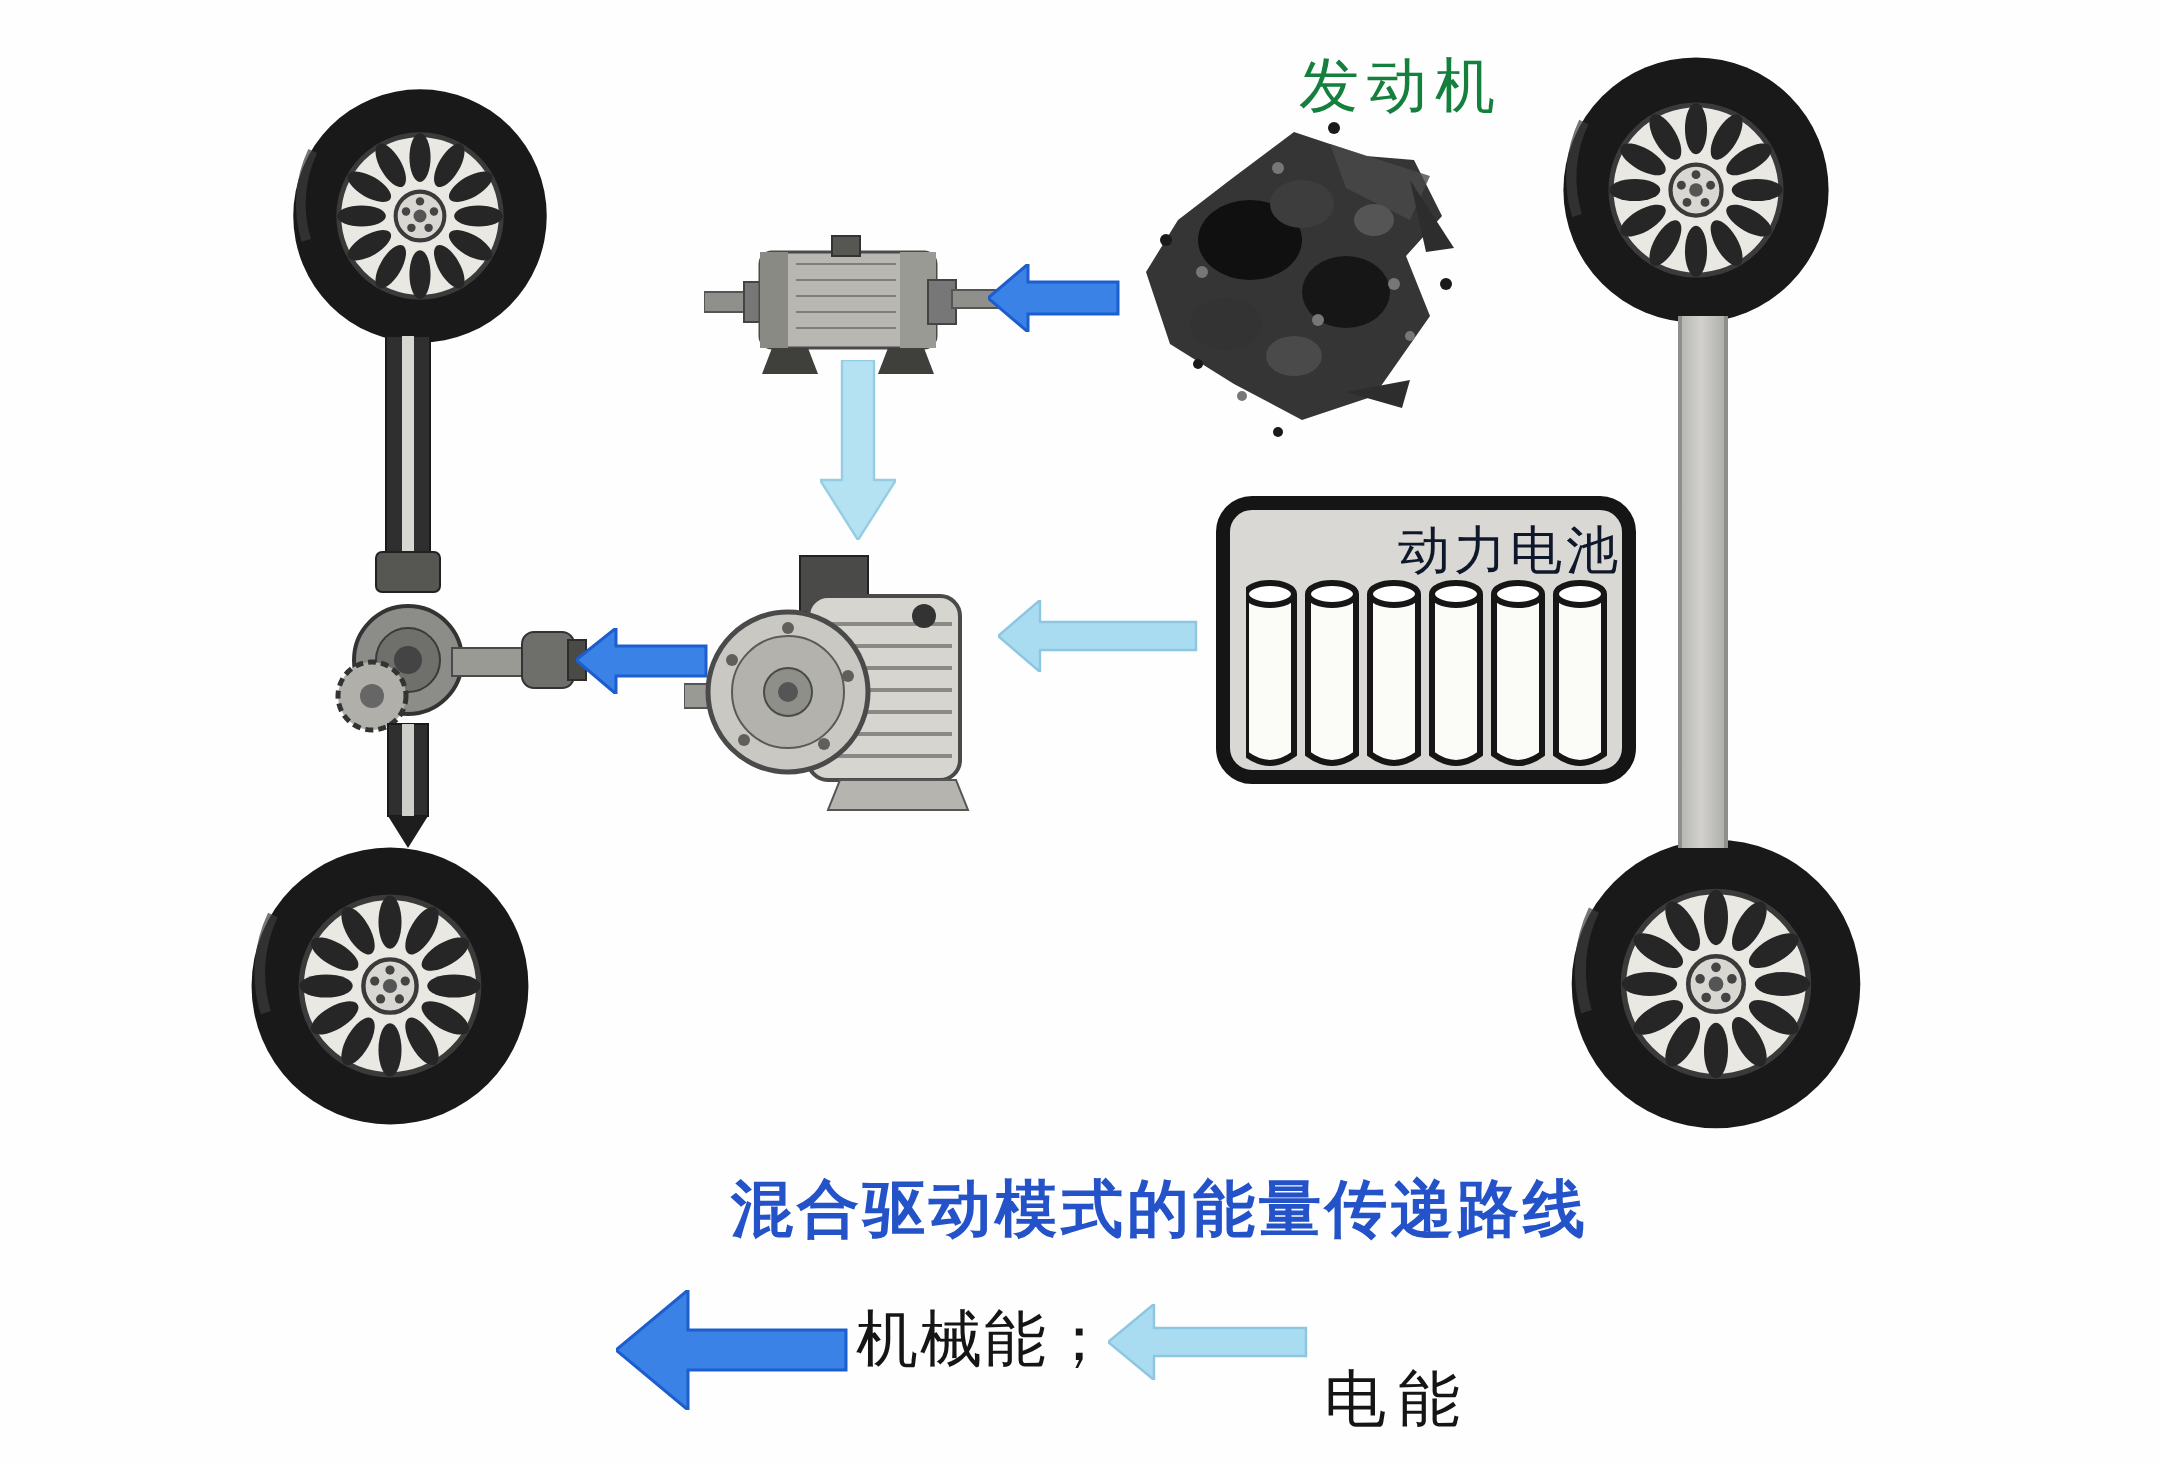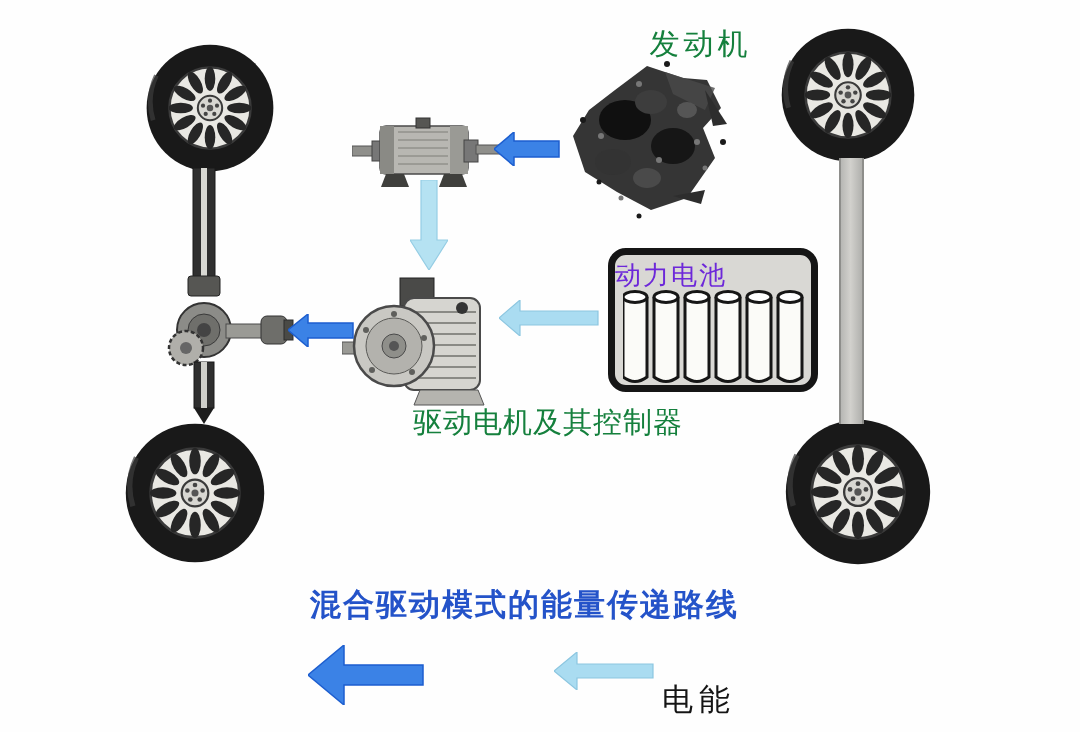--- a/index.html
+++ b/index.html
@@ -9,34 +9,34 @@
   }
   .abs{position:absolute;}
   .label{
     color:#15803d;text-align:center;line-height:1.15;
     font-family:"Liberation Serif","DejaVu Serif",serif;
   }
   .lbl-generator{left:383px;top:70px;width:115px;font-size:29px;letter-spacing:2px;}
   .lbl-engine{left:633px;top:27px;width:135px;font-size:30px;letter-spacing:4px;}
   .lbl-motor{left:398px;top:406px;width:300px;font-size:29px;letter-spacing:1px;}
   .lbl-battery{
-    position:absolute;left:0;top:3px;width:100%;text-align:left;
-    font-size:26px;letter-spacing:2px;color:#6d28d9;
+    position:absolute;left:0;top:3px;width:100%;text-align:right;
+    font-size:26px;letter-spacing:2px;color:#0f172a;
   }
   .battery-box{
     left:608px;top:248px;width:210px;height:144px;box-sizing:border-box;
     background:#d9d8d4;border:7px solid #151515;border-radius:18px;
   }
   .right-axle{
     left:839px;top:158px;width:21px;height:266px;
     background:linear-gradient(90deg,#b7b7b4,#d2d1cd 45%,#b0b0ad);
     border-left:2px solid #8e8e8b;border-right:2px solid #8e8e8b;
   }
   .title{
-    left:310px;top:584px;width:540px;text-align:left;
+    left:310px;top:584px;width:540px;text-align:center;
     font-family:"Liberation Sans","DejaVu Sans",sans-serif;
     font-weight:bold;font-size:31px;letter-spacing:2px;color:#2453c9;
   }
   .legend-label{font-size:31px;color:#151515;letter-spacing:1px;}
   .lbl-mech{left:428px;top:652px;width:130px;text-align:left;}
   .lbl-elec{left:662px;top:650px;width:90px;text-align:left;letter-spacing:6px;margin-top:32px;}
   svg{display:block;}
 </style>
 </head>
 <body>
@@ -207,25 +207,25 @@
     <polygon points="19,90 0,60 11,60 11,0 27,0 27,60 38,60" fill="#b5e2f2" stroke="#95cde4" stroke-width="1.2"></polygon>
   </svg>
   <svg class="abs" style="left:499px;top:300px" width="100" height="36" viewBox="0 0 100 36">
     <polygon points="0,18 21,0 21,11 99,11 99,25 21,25 21,36" fill="#aadcf1" stroke="#8cc6e0" stroke-width="1.2"></polygon>
   </svg>
   <svg class="abs" style="left:288px;top:314px" width="66" height="33" viewBox="0 0 66 33">
     <polygon points="0,16 20,0 20,9 65,9 65,24 20,24 20,33" fill="#3b82e6" stroke="#1d5ecf" stroke-width="1.5"></polygon>
   </svg>
 
   <div class="abs label lbl-engine">发动机</div>
-  <div class="abs label lbl-motor">驱动电机及其控制器</div>
 
   <div class="abs title">混合驱动模式的能量传递路线</div>
 
   <svg class="abs" style="left:308px;top:645px" width="116" height="60" viewBox="0 0 116 60">
     <polygon points="0,30 36,0 36,20 115,20 115,40 36,40 36,60" fill="#3b82e6" stroke="#1d5ecf" stroke-width="1.5"></polygon>
   </svg>
+  <div class="abs label legend-label lbl-mech">机械能；</div>
   <svg class="abs" style="left:554px;top:652px" width="100" height="38" viewBox="0 0 100 38">
     <polygon points="0,19 23,0 23,12 99,12 99,26 23,26 23,38" fill="#aadcf1" stroke="#8cc6e0" stroke-width="1.2"></polygon>
   </svg>
   <div class="abs label legend-label lbl-elec">电能</div>
 
 </div>
 
 </body></html>

